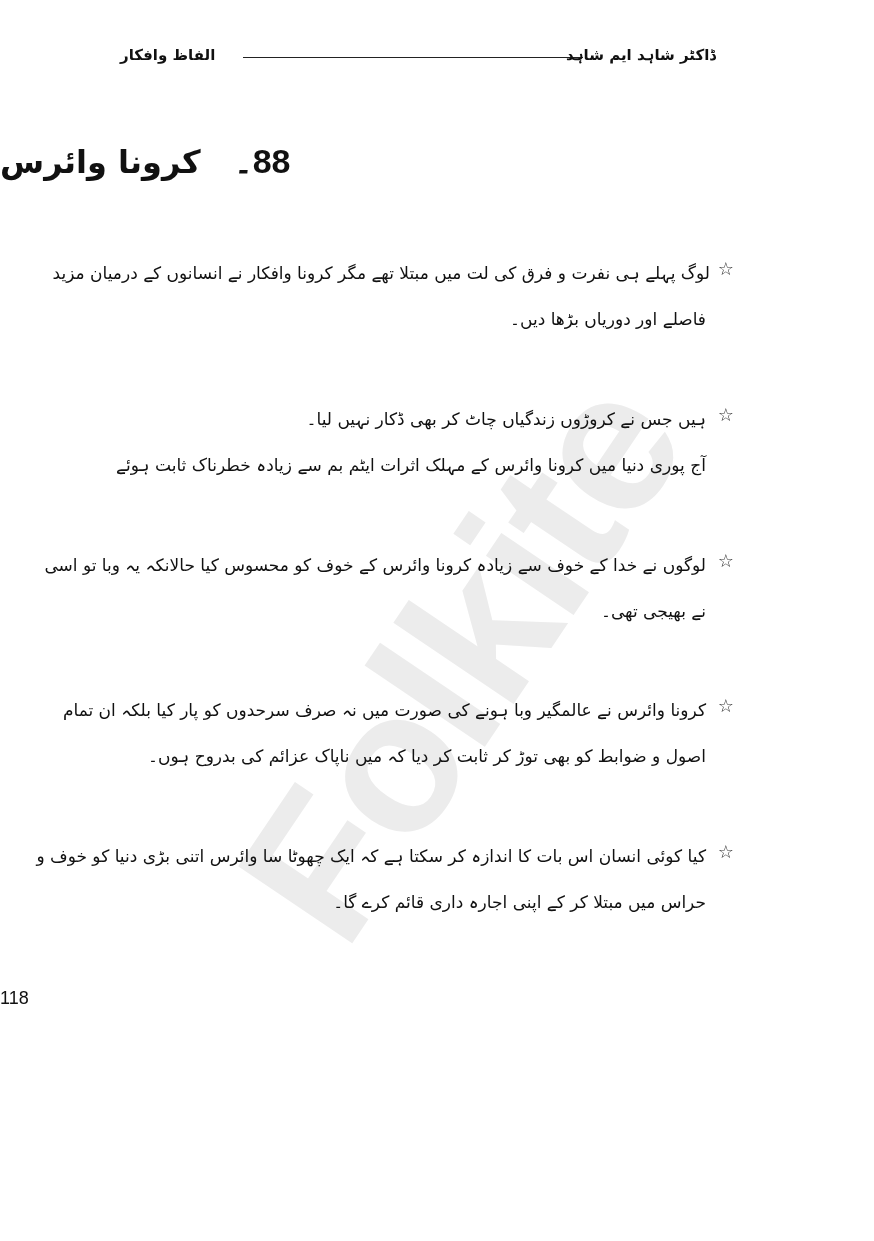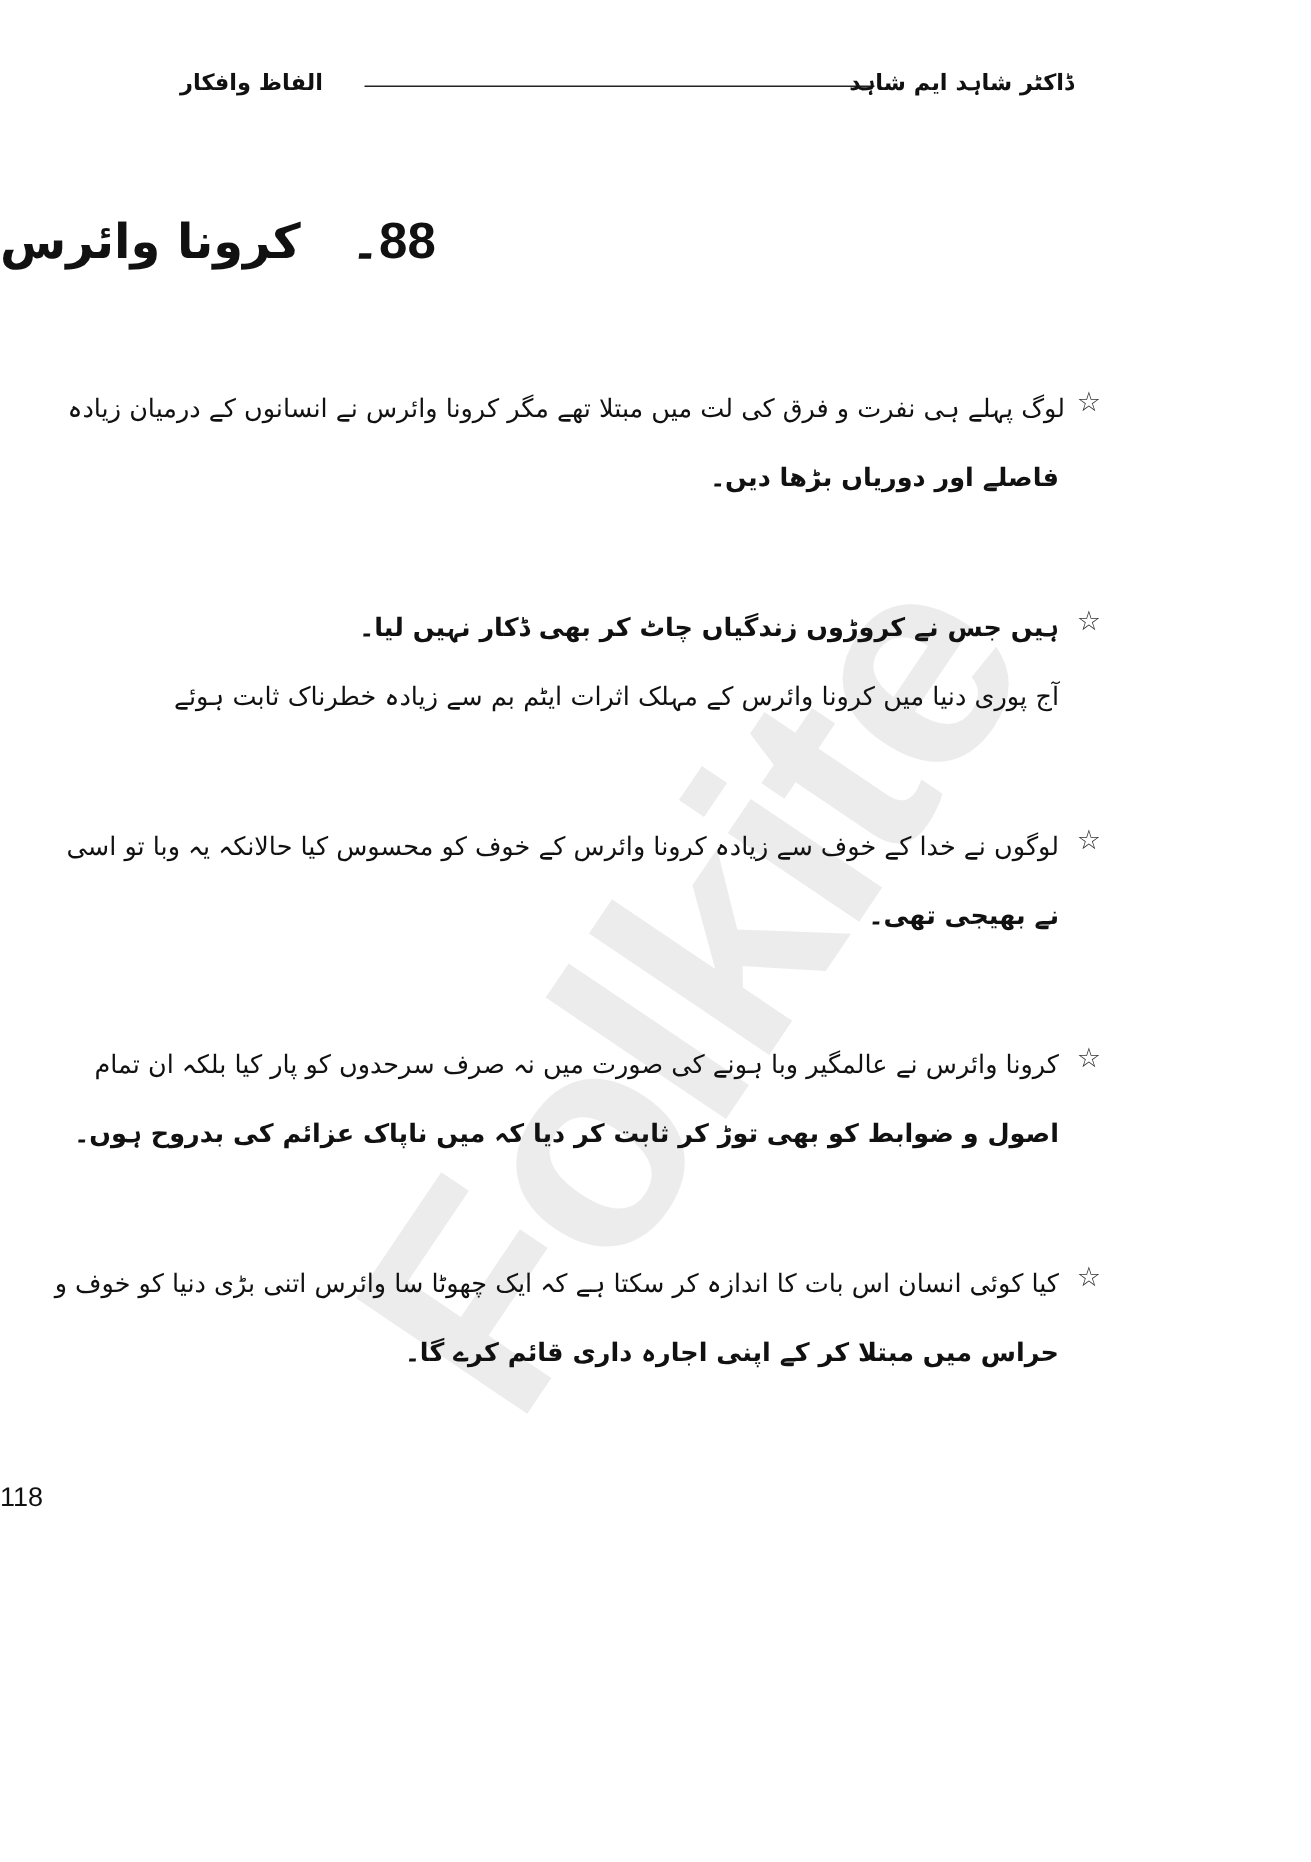--- a/index.html
+++ b/index.html
@@ -13,21 +13,21 @@
   .header-left { position:absolute; left:120px; top:2px; font-size:15px; direction:rtl; font-weight:bold; }
   .header-right { position:absolute; right:158px; top:2px; font-size:15px; direction:rtl; font-weight:bold; }
   .header-rule { position:absolute; left:243px; top:13px; width:340px; height:0; border-top:1.5px solid #222; }
   .title { position:absolute; top:142px; left:0; width:874px; text-align:left; z-index:1;
            direction:rtl; font-size:32px; font-weight:bold; }
   .title .num { font-family:"Liberation Sans", sans-serif; font-size:34px; }
   .bullets { position:absolute; left:0; top:0; width:874px; z-index:1; }
   .bullet { position:absolute; right:168px; width:600px; direction:rtl; font-size:17px; }
   .bullet .star { position:absolute; right:-28px; top:0; font-size:18px; font-family:"DejaVu Sans", sans-serif; color:#333; }
   .bullet .line { display:block; height:46px; line-height:30px; text-align:justify; text-align-last:justify; white-space:nowrap; }
-  .bullet .line.last { text-align:center; text-align-last:right;font-weight:bold; }
+  .bullet .line.last { text-align:center; text-align-last:right; }
   .page-number { position:absolute; top:988px; left:0; width:874px; z-index:1;
                  font-family:"Liberation Sans", sans-serif; font-size:18px; }
 </style>
 </head>
 <body>
 
 <div class="watermark">Folkite</div>
 
 <div class="header">
   <span class="header-left">الفاظ وافکار</span>
@@ -35,21 +35,21 @@
   <span class="header-right">ڈاکٹر شاہد ایم شاہد</span>
 </div>
 
 <div class="title">
   <span class="num">88</span><span>۔</span>&nbsp;&nbsp;&nbsp;<span>کرونا وائرس</span>
 </div>
 
 <div class="bullets">
   <div class="bullet" style="top:258px">
     <span class="star">☆</span>
-    <span class="line" style="width:604px;margin-right:-4px">لوگ پہلے ہی نفرت و فرق کی لت میں مبتلا تھے مگر کرونا وائرس نے انسانوں کے درمیان زیادہ</span>
+    <span class="line" style="width:604px;margin-right:-4px">لوگ پہلے ہی نفرت و فرق کی لت میں مبتلا تھے مگر کرونا وافکار نے انسانوں کے درمیان مزید</span>
     <span class="line last">فاصلے اور دوریاں بڑھا دیں۔</span>
   </div>
 
   <div class="bullet" style="top:404px">
     <span class="star">☆</span>
     <span class="line last">ہیں جس نے کروڑوں زندگیاں چاٹ کر بھی ڈکار نہیں لیا۔</span>
     <span class="line" style="width:590px">آج پوری دنیا میں کرونا وائرس کے مہلک اثرات ایٹم بم سے زیادہ خطرناک ثابت ہوئے</span>
   </div>
 
   <div class="bullet" style="top:550px">

